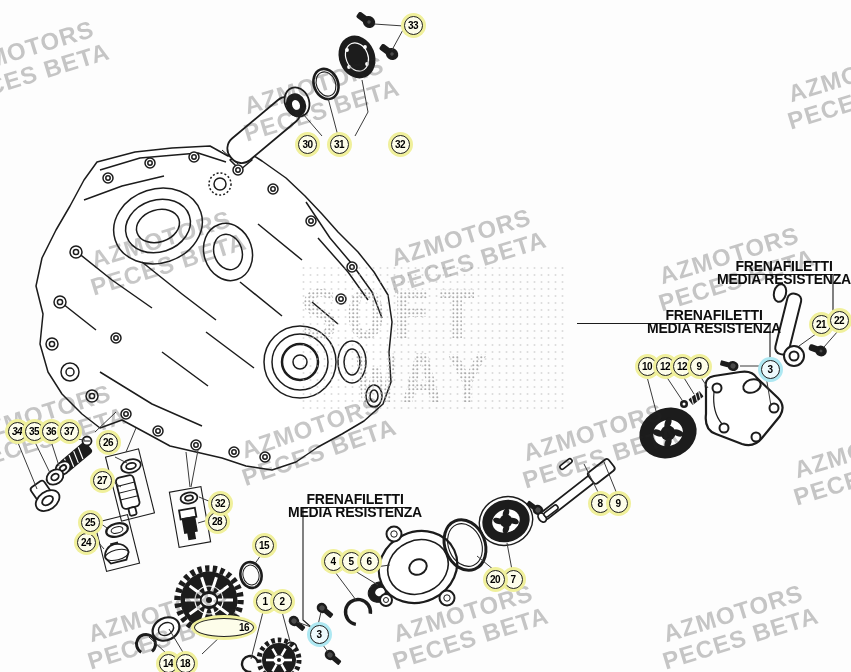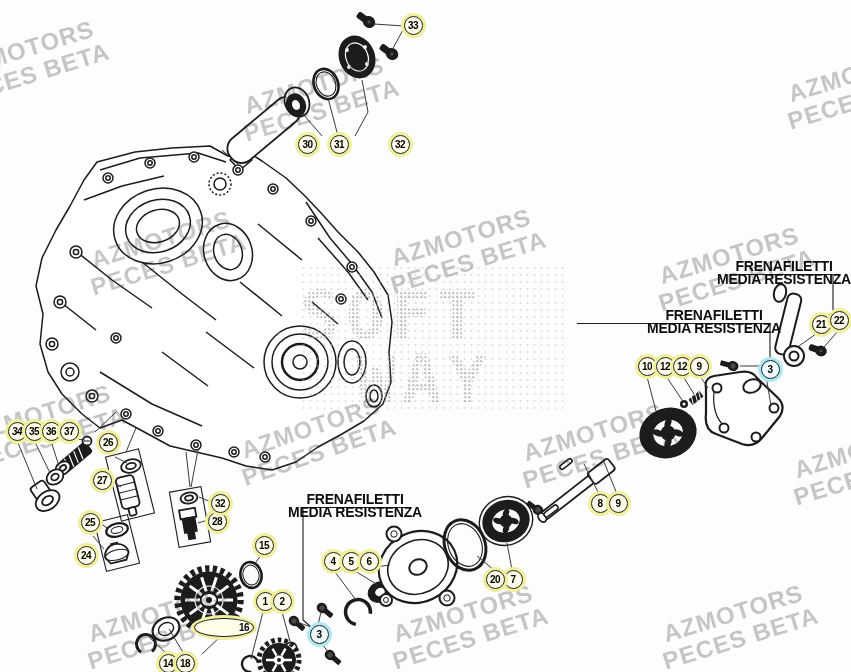--- a/index.html
+++ b/index.html
@@ -376,21 +376,21 @@
     <div class="callout" style="left: 655.5px; top: 356.5px;">12</div>
     <div class="callout" style="left: 672.5px; top: 356.5px;">12</div>
     <div class="callout" style="left: 689.5px; top: 356.5px;">9</div>
     <div class="callout" style="left: 158.5px; top: 653.5px;">14</div>
     <div class="callout" style="left: 254.5px; top: 535.5px;">15</div>
     <div class="callout" style="left: 193.5px; top: 618px; padding-left: 41px;">16</div>
     <div class="callout" style="left: 175.5px; top: 653.5px;">18</div>
     <div class="callout" style="left: 485.5px; top: 569.5px;">20</div>
     <div class="callout" style="left: 811.5px; top: 314.5px;">21</div>
     <div class="callout" style="left: 829.5px; top: 311px;">22</div>
-    <div class="callout" style="left: 76.5px; top: 546px;">24</div>
+    <div class="callout" style="left: 76.5px; top: 533px;">24</div>
     <div class="callout" style="left: 80.5px; top: 512.5px;">25</div>
     <div class="callout" style="left: 98.5px; top: 433px;">26</div>
     <div class="callout" style="left: 92.5px; top: 470.5px;">27</div>
     <div class="callout" style="left: 207.5px; top: 511.5px;">28</div>
     <div class="callout" style="left: 210.5px; top: 493.5px;">32</div>
     <div class="callout" style="left: 298px; top: 134.5px;">30</div>
     <div class="callout" style="left: 329.5px; top: 134.5px;">31</div>
     <div class="callout" style="left: 346.5px; top: 134.5px; margin-left: 44px;">32</div>
     <div class="callout" style="left: 403.5px; top: 15.5px;">33</div>
     <div class="callout" style="left: 7.5px; top: 421.5px; font-style: italic;">34</div>

